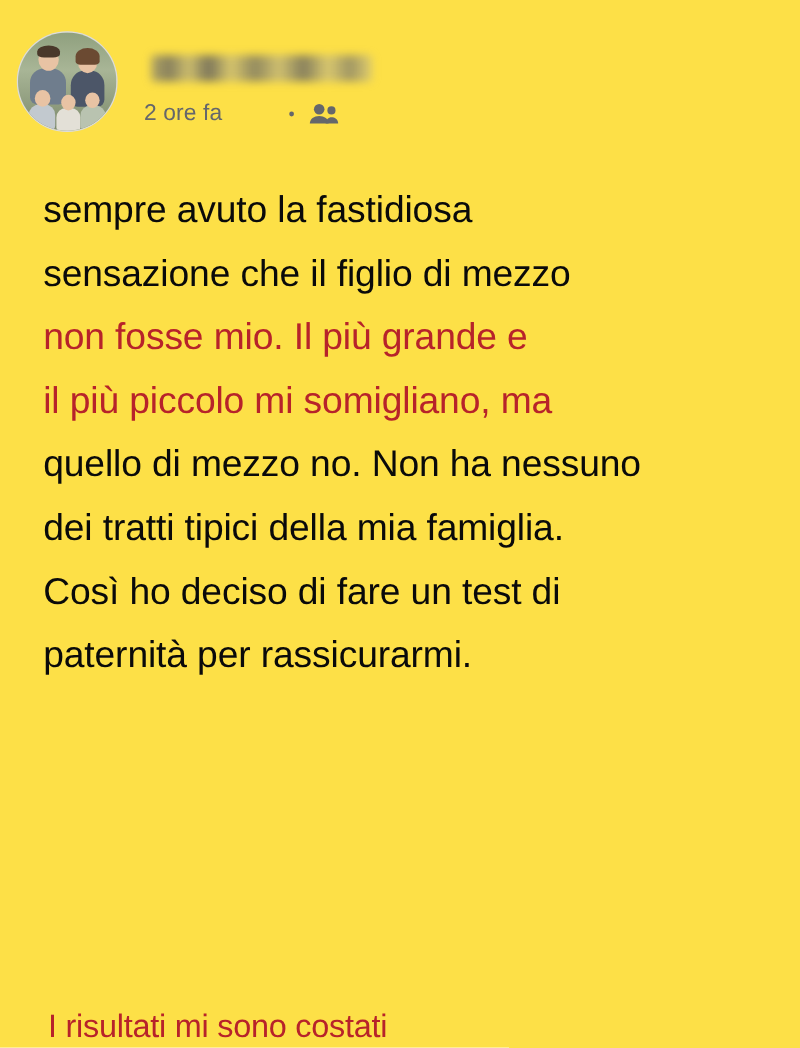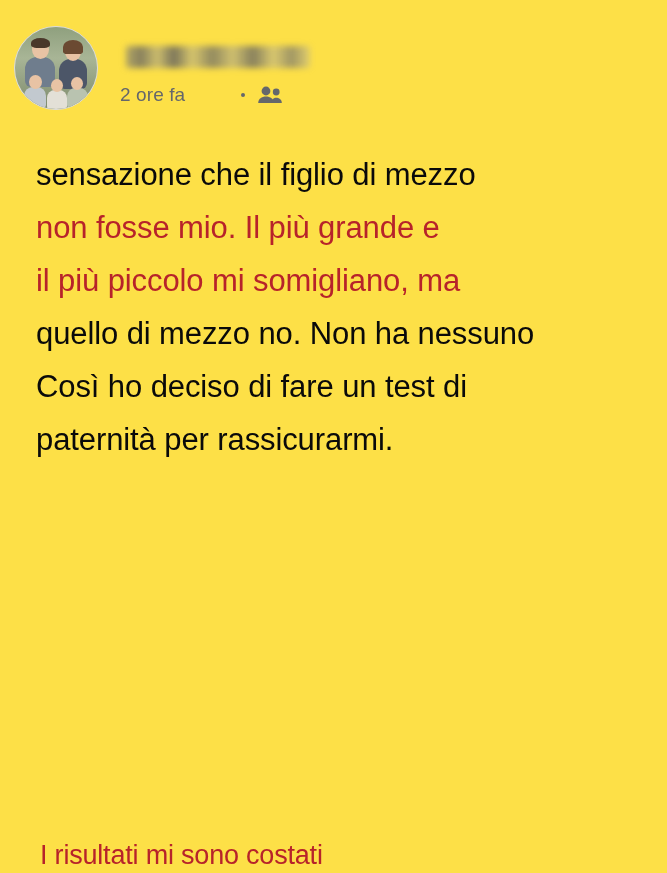--- a/index.html
+++ b/index.html
@@ -212,24 +212,26 @@
             <path d="M1.2 18c0-4.1 3.5-6.4 7.8-6.4s7.8 2.3 7.8 6.4z" fill="currentColor"></path>
             <circle cx="19.2" cy="7" r="3.4" fill="currentColor"></circle>
             <path d="M14.4 18c0-3.3 2.4-5.2 4.8-5.2 2.6 0 5.6 1.5 5.6 5.2z" fill="currentColor"></path>
           </svg>
         </span>
       </div>
     </div>
   </div>
 
   <div class="post-body">
+    <div>sempre avuto la fastidiosa</div>
     <div>sensazione che il figlio di mezzo</div>
     <div class="hl">non fosse mio. Il più grande e</div>
     <div class="hl">il più piccolo mi somigliano, ma</div>
     <div>quello di mezzo no. Non ha nessuno</div>
+    <div>dei tratti tipici della mia famiglia.</div>
     <div>Così ho deciso di fare un test di</div>
     <div>paternità per rassicurarmi.</div>
   </div>
 
   <div class="caption-area">
     <div class="caption-it">I risultati mi sono costati</div>
   </div>
 
 </div>
 

